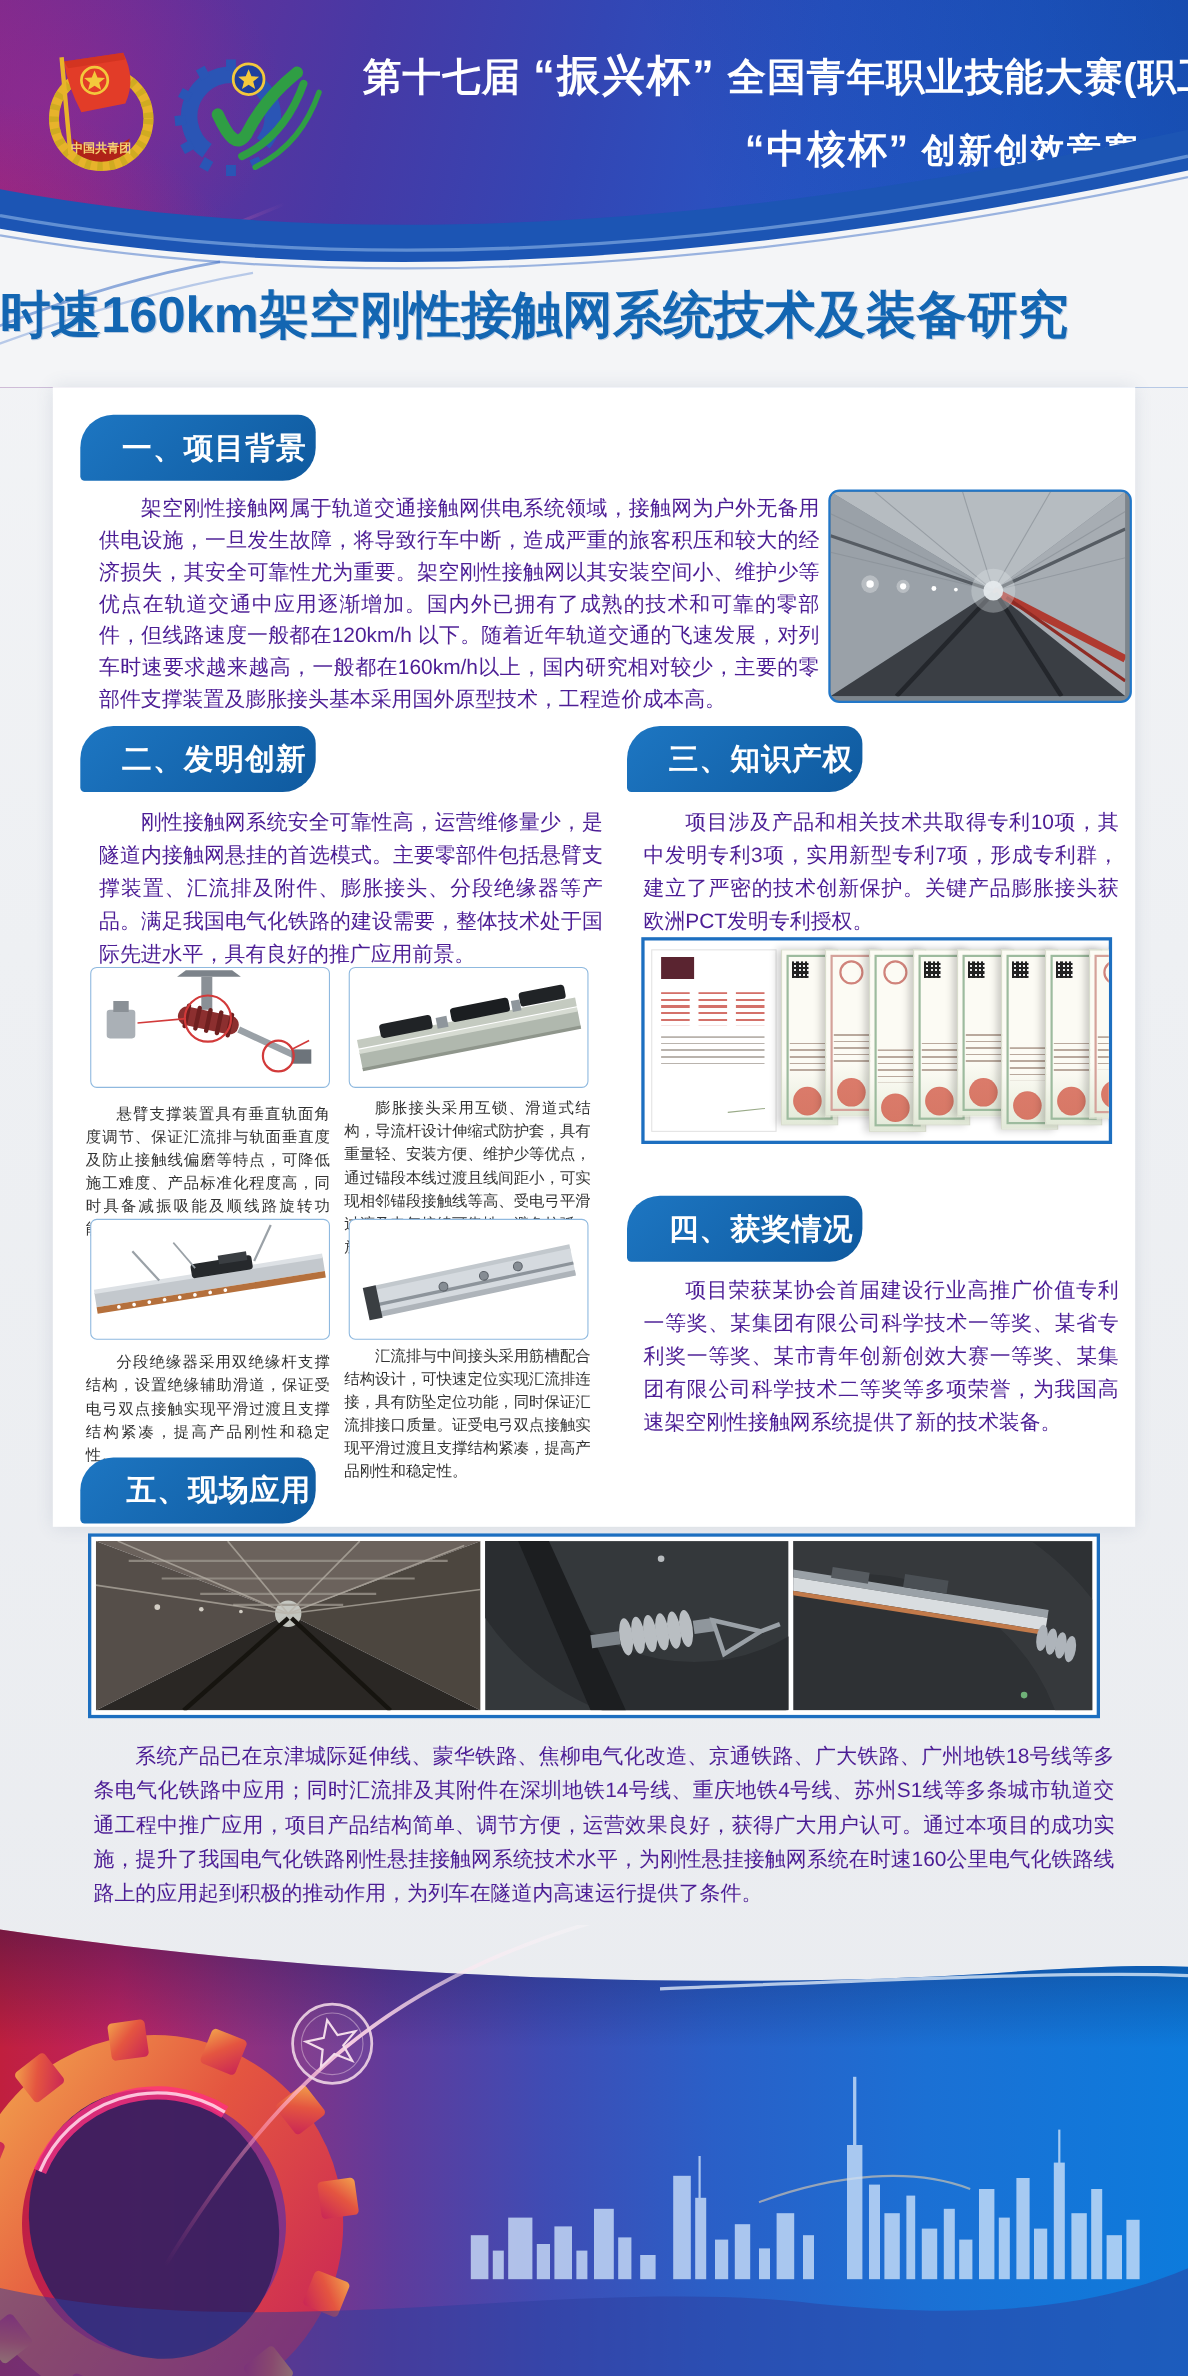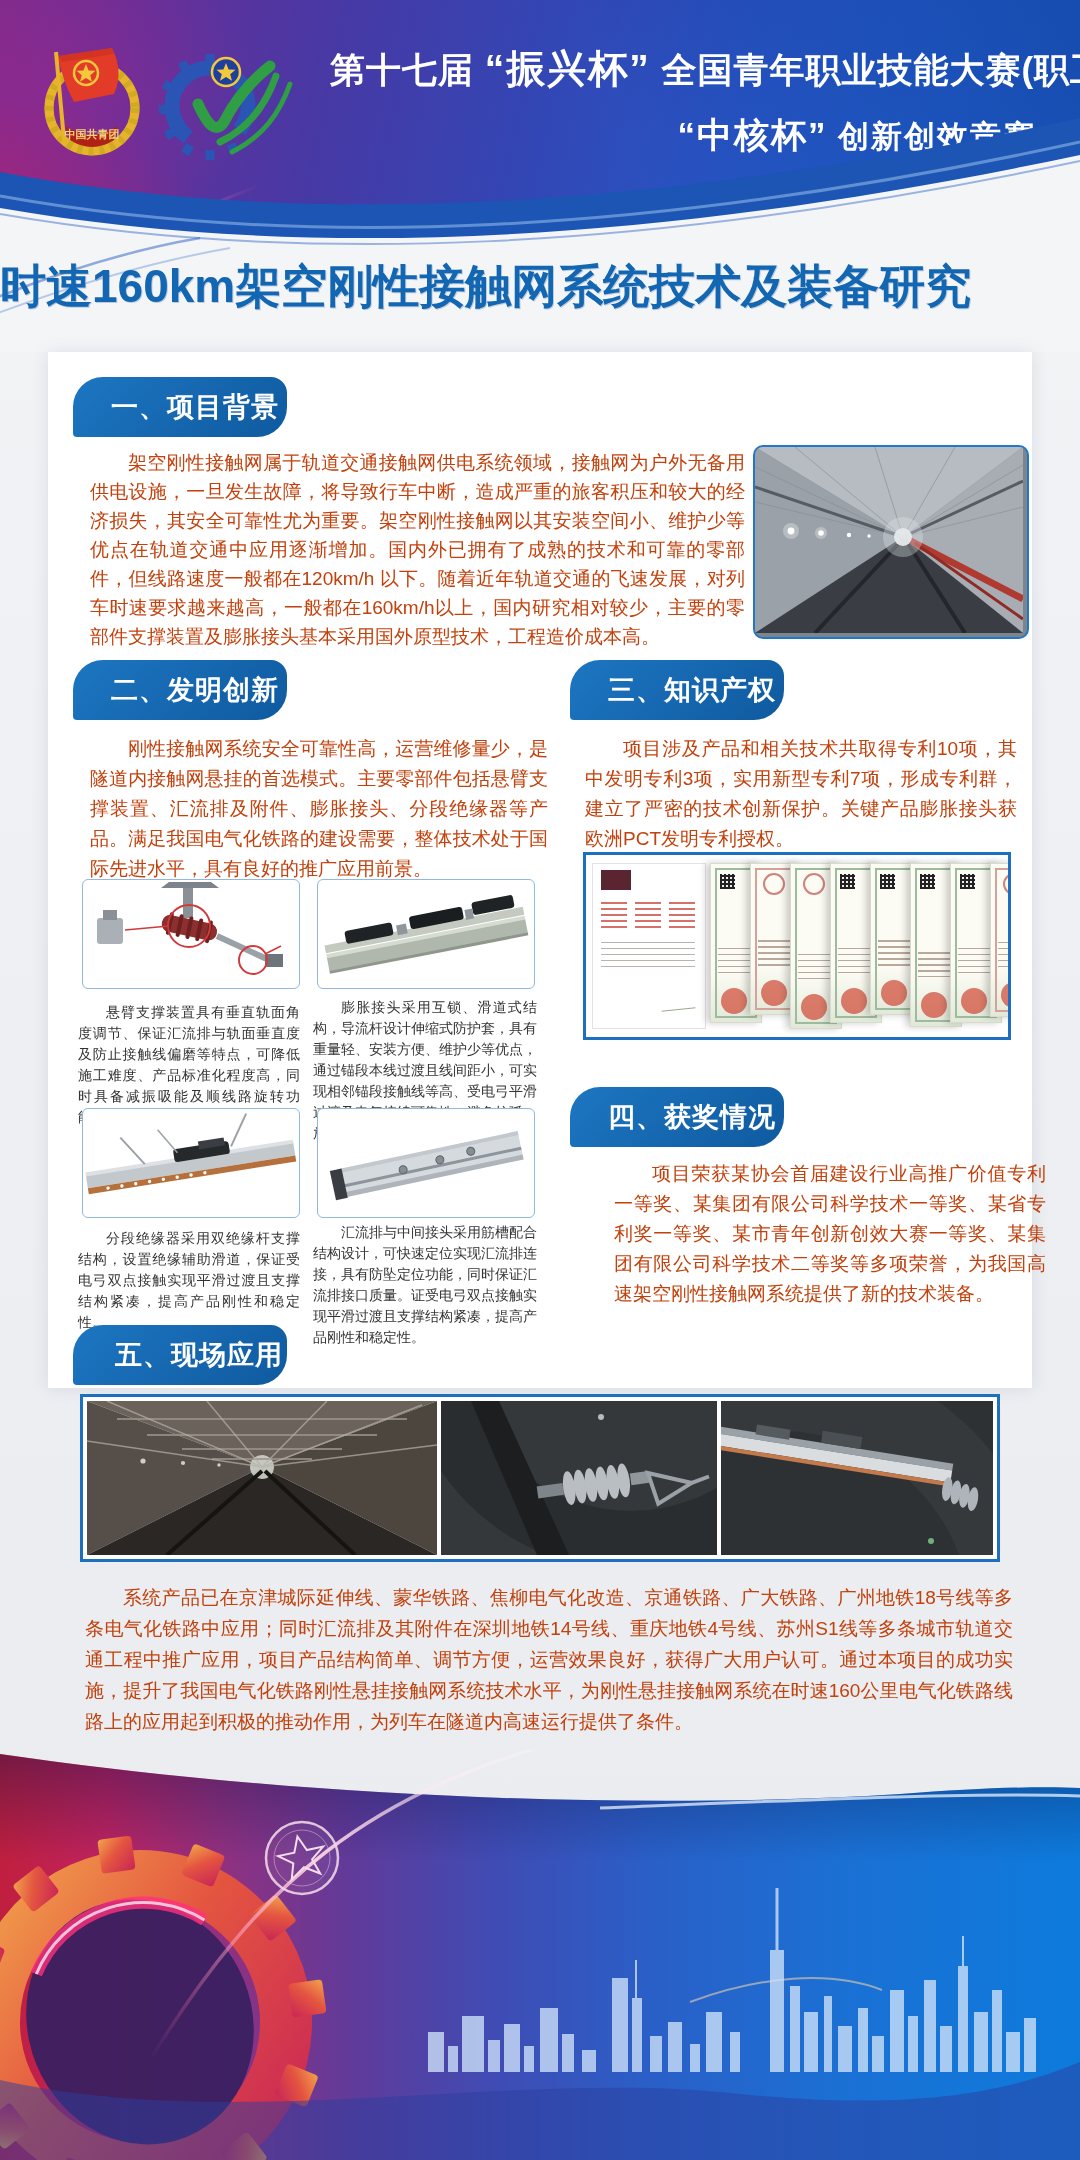--- a/index.html
+++ b/index.html
@@ -30,21 +30,21 @@
       font-size:46px;font-weight:bold;color:#1366b2;letter-spacing:0px;
       text-shadow:1px 1px 0 rgba(19,80,150,.25);white-space:nowrap;}
 
   
   .card{position:absolute;left:48px;top:352px;width:984px;height:1036px;background:#ffffff;
         box-shadow:0 0 16px rgba(70,90,130,.14);}
   .pill{position:absolute;width:214px;height:60px;box-sizing:border-box;
         background:linear-gradient(135deg,#1d76c2,#0f5a9f);
         border-radius:30px 16px 30px 4px;color:#fff;font-size:27px;font-weight:bold;
         line-height:60px;padding-left:38px;letter-spacing:1px;}
-  .body-txt{position:absolute;font-size:19px;line-height:30px;color:#c2410c;text-align:justify;}
+  .body-txt{position:absolute;font-size:19px;line-height:30px;color:#4c1d95;text-align:justify;}
   .body-txt p{margin:0;text-indent:2em;}
   .cap{position:absolute;font-size:14px;line-height:21px;color:#333;text-align:justify;}
   .cap p{margin:0;text-indent:2em;}
 
   .tunnel-img{position:absolute;left:705px;top:93px;width:272px;height:190px;
       border:2px solid #2277c8;border-radius:10px;overflow:hidden;background:#7d858c;}
   .pbox{position:absolute;width:216px;height:108px;background:#fff;border:1px solid #8fb9df;
       border-radius:6px;overflow:hidden;}
 
   
@@ -347,21 +347,21 @@
       <div class="cn-cert red" style="height:152px;">
           <div class="inner"></div>
           <div class="sealt"></div>
           <div class="cl"></div>
           <div class="sealb"></div>
         </div>
 
     </div>
 
     <div class="pill" style="left:522px;top:735px;">四、获奖情况</div>
-    <div class="body-txt" style="left:537px;top:807px;width:432px;margin-left:29px;">
+    <div class="body-txt" style="left:537px;top:807px;width:432px;">
       <p>项目荣获某协会首届建设行业高推广价值专利一等奖、某集团有限公司科学技术一等奖、某省专利奖一等奖、某市青年创新创效大赛一等奖、某集团有限公司科学技术二等奖等多项荣誉，为我国高速架空刚性接触网系统提供了新的技术装备。</p>
     </div>
 
     <div class="pill" style="left:25px;top:973px;text-align:center;">五、现场应用</div>
     <div class="strip">
       <div class="ph" style="flex:0 0 350px;">
         <svg width="350" height="154" viewBox="0 0 350 154">
           <polygon points="0,0 350,0 175,66" fill="#6b625c"></polygon>
           <polygon points="0,0 0,154 175,66" fill="#554e49"></polygon>
           <polygon points="350,0 350,154 175,66" fill="#4c463f"></polygon>

